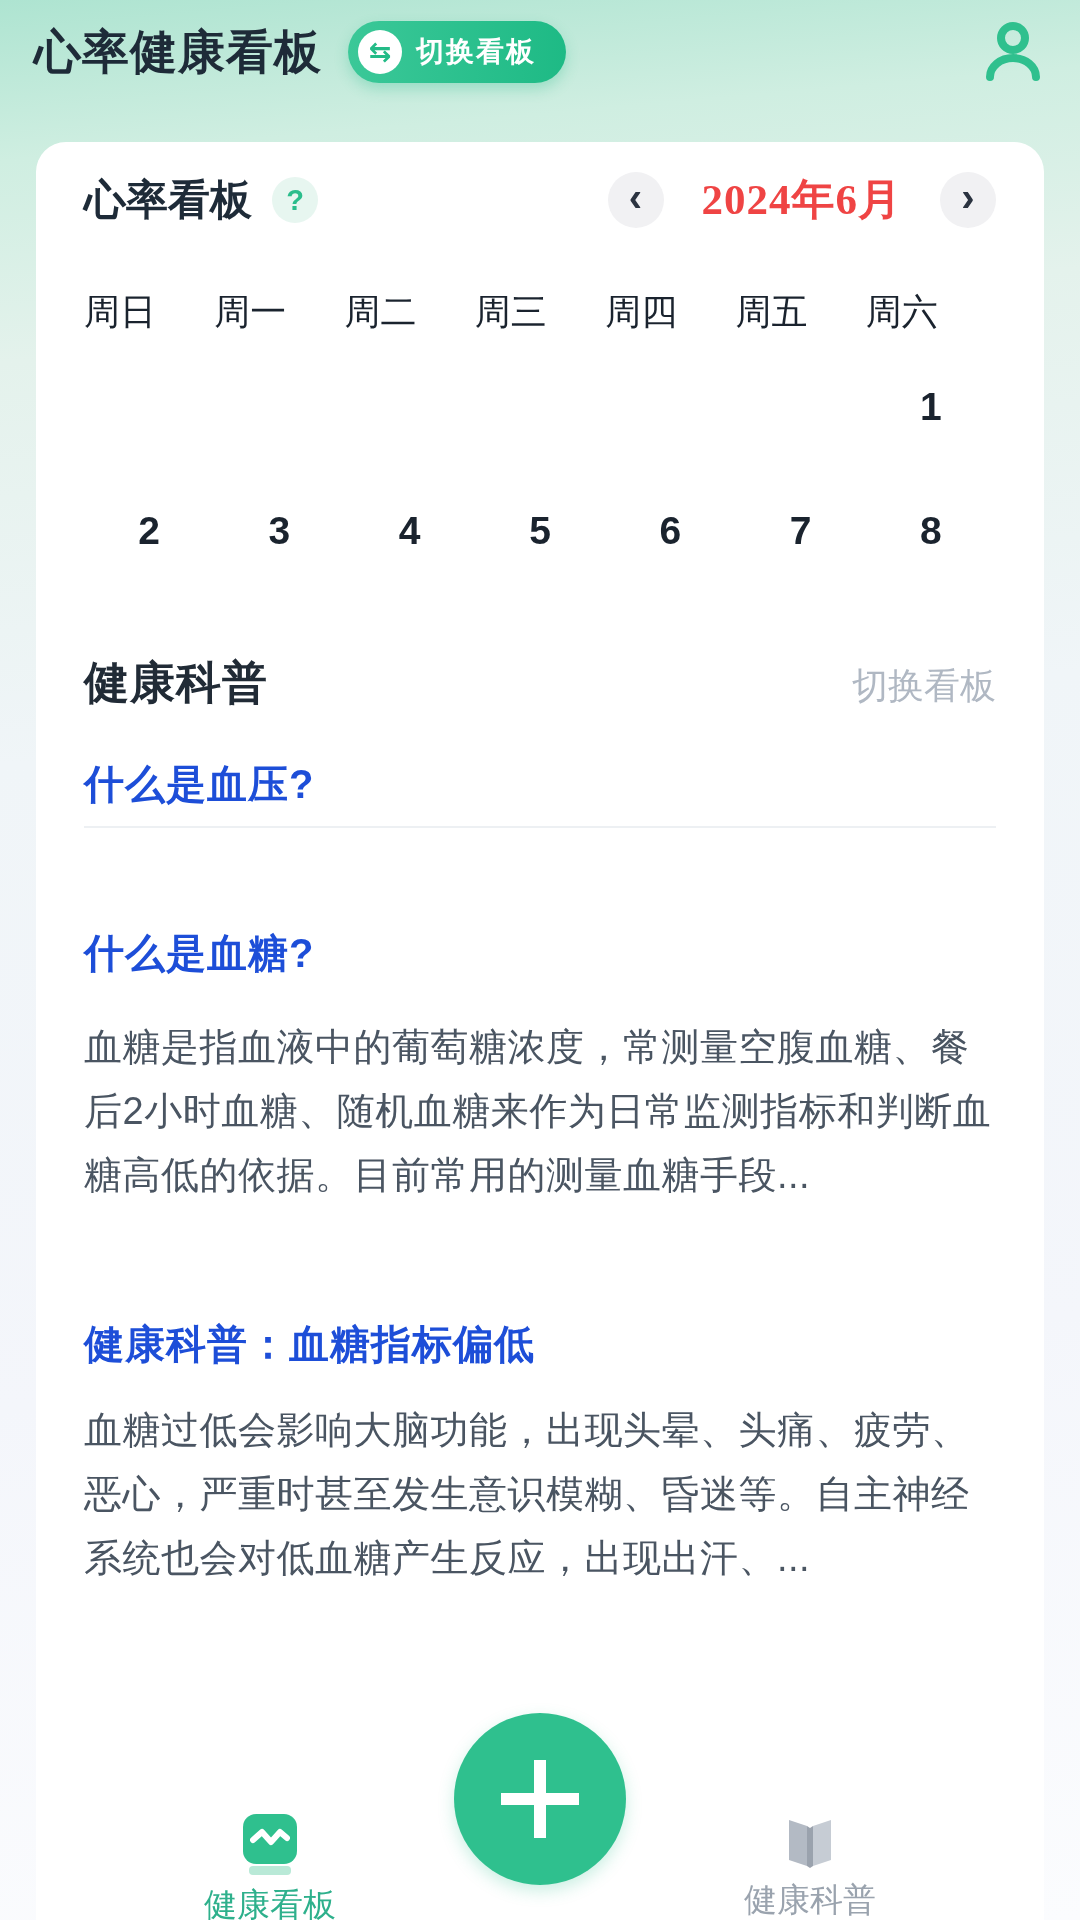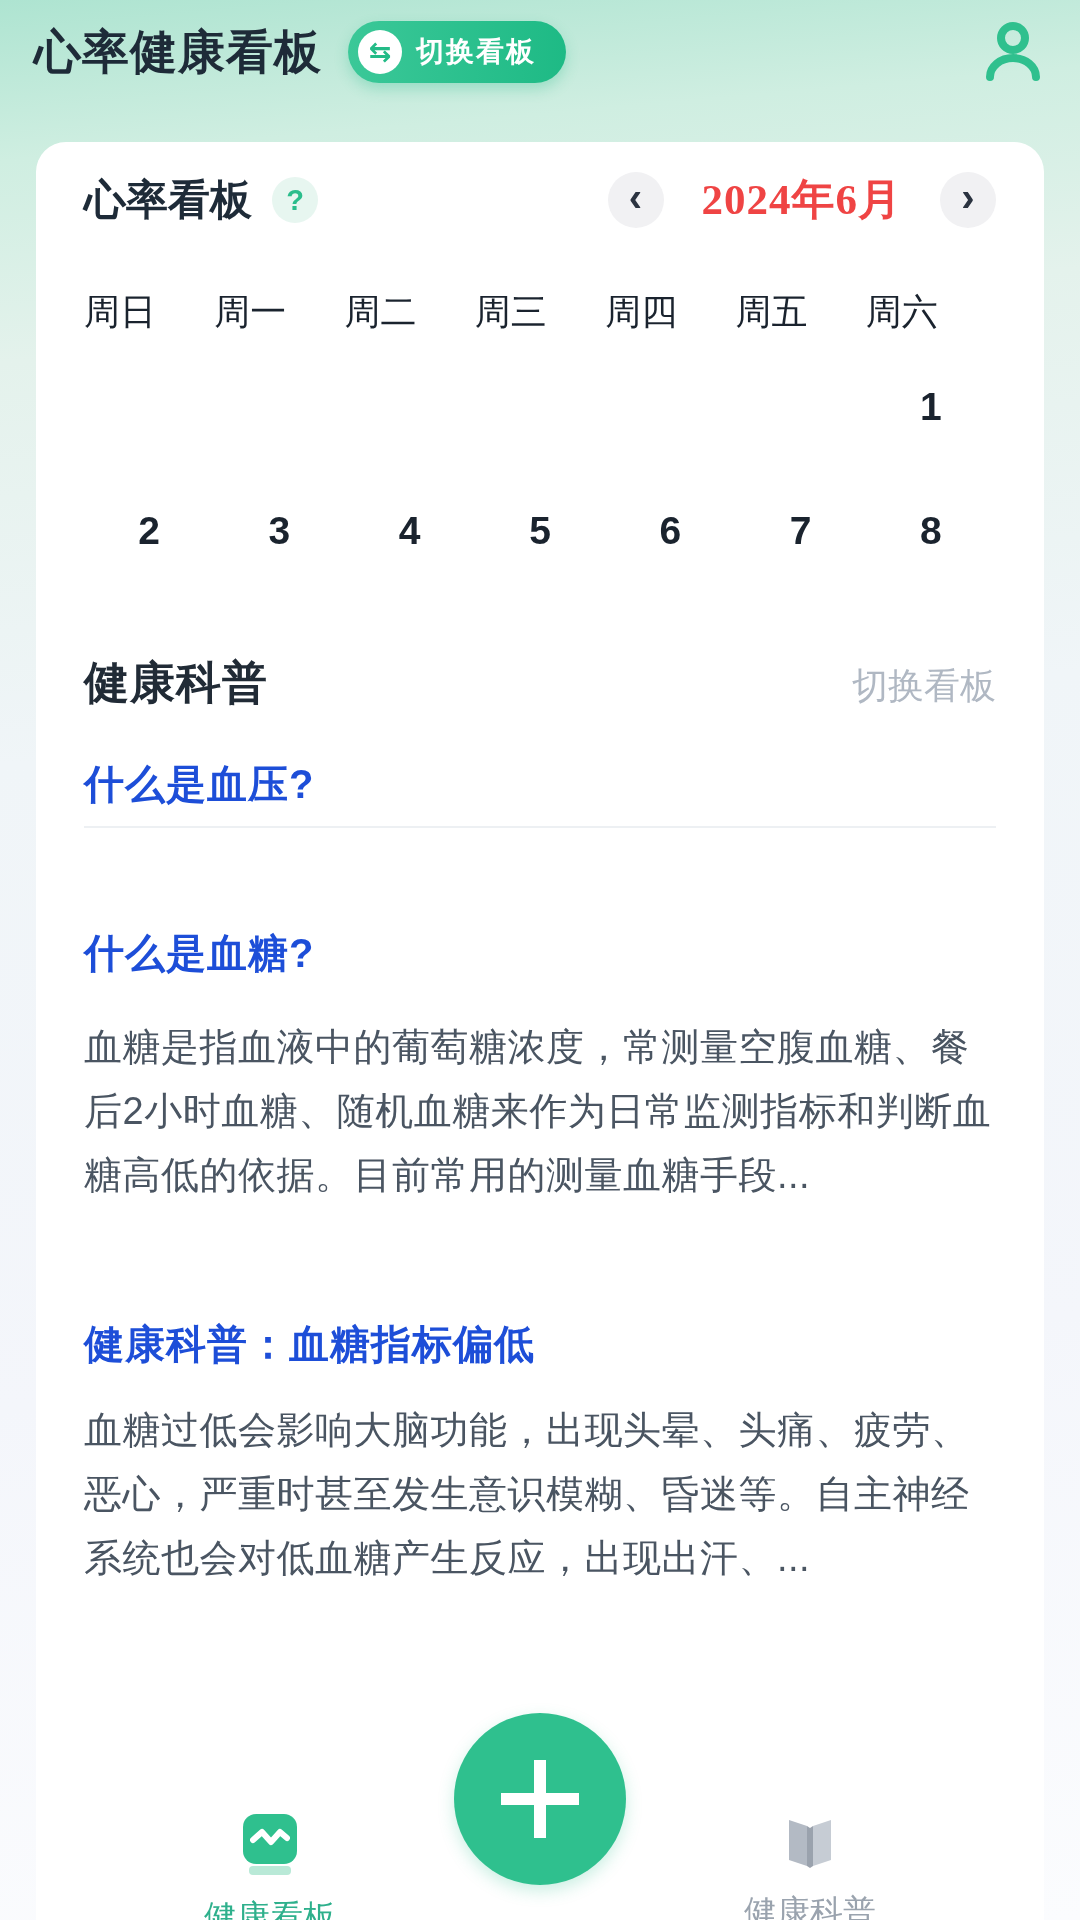--- a/index.html
+++ b/index.html
@@ -57,21 +57,21 @@
   .a1 .article-title { margin-top:44px; }
   .divider { height:2px; background:#edf0f3; margin-top:14px; }
   .a2 .article-title { margin-top:98px; }
   .a3 .article-title { margin-top:110px; }
   .a3 .article-body { margin-top:26px; }
 
   
   .bottom-nav { position:absolute; left:0; right:0; bottom:0; height:118px;
     display:flex; z-index:5; }
   .nav-tab { width:50%; display:flex; flex-direction:column; align-items:center;
-    justify-content:flex-start; padding-top:12px; cursor:pointer;gap:12px; }
+    justify-content:flex-start; padding-top:12px; cursor:pointer; }
   .tab-icon-wrap { height:62px; display:flex; flex-direction:column; align-items:center; }
   .chart-icon { width:54px; height:50px; border-radius:13px; background:#2fc08e;
     display:flex; align-items:center; justify-content:center; }
   .chart-icon-base { width:42px; height:9px; border-radius:4px; background:#b9e9d7; margin-top:2px; }
   .nav-label { margin-top:8px; font-size:33px; }
   .nav-label.active { color:#2eb08c; }
   .nav-label.inactive { color:#9aa3ae; }
 
   .fab { position:absolute; left:50%; bottom:35px; transform:translateX(-50%);
     width:172px; height:172px; border-radius:50%; background:#2fc08e;

